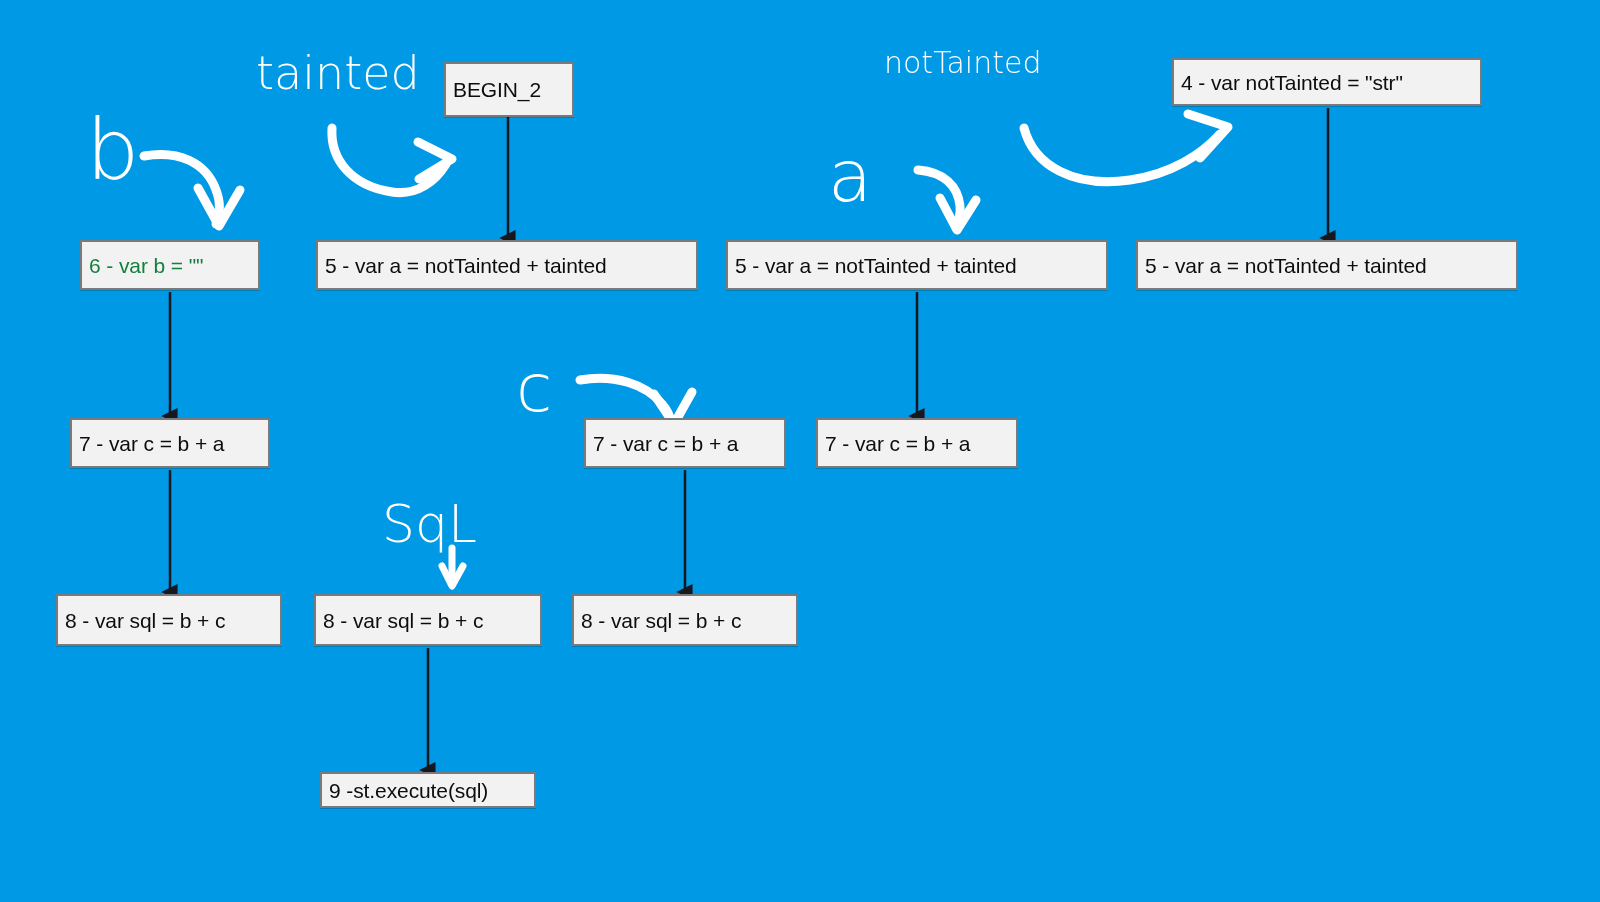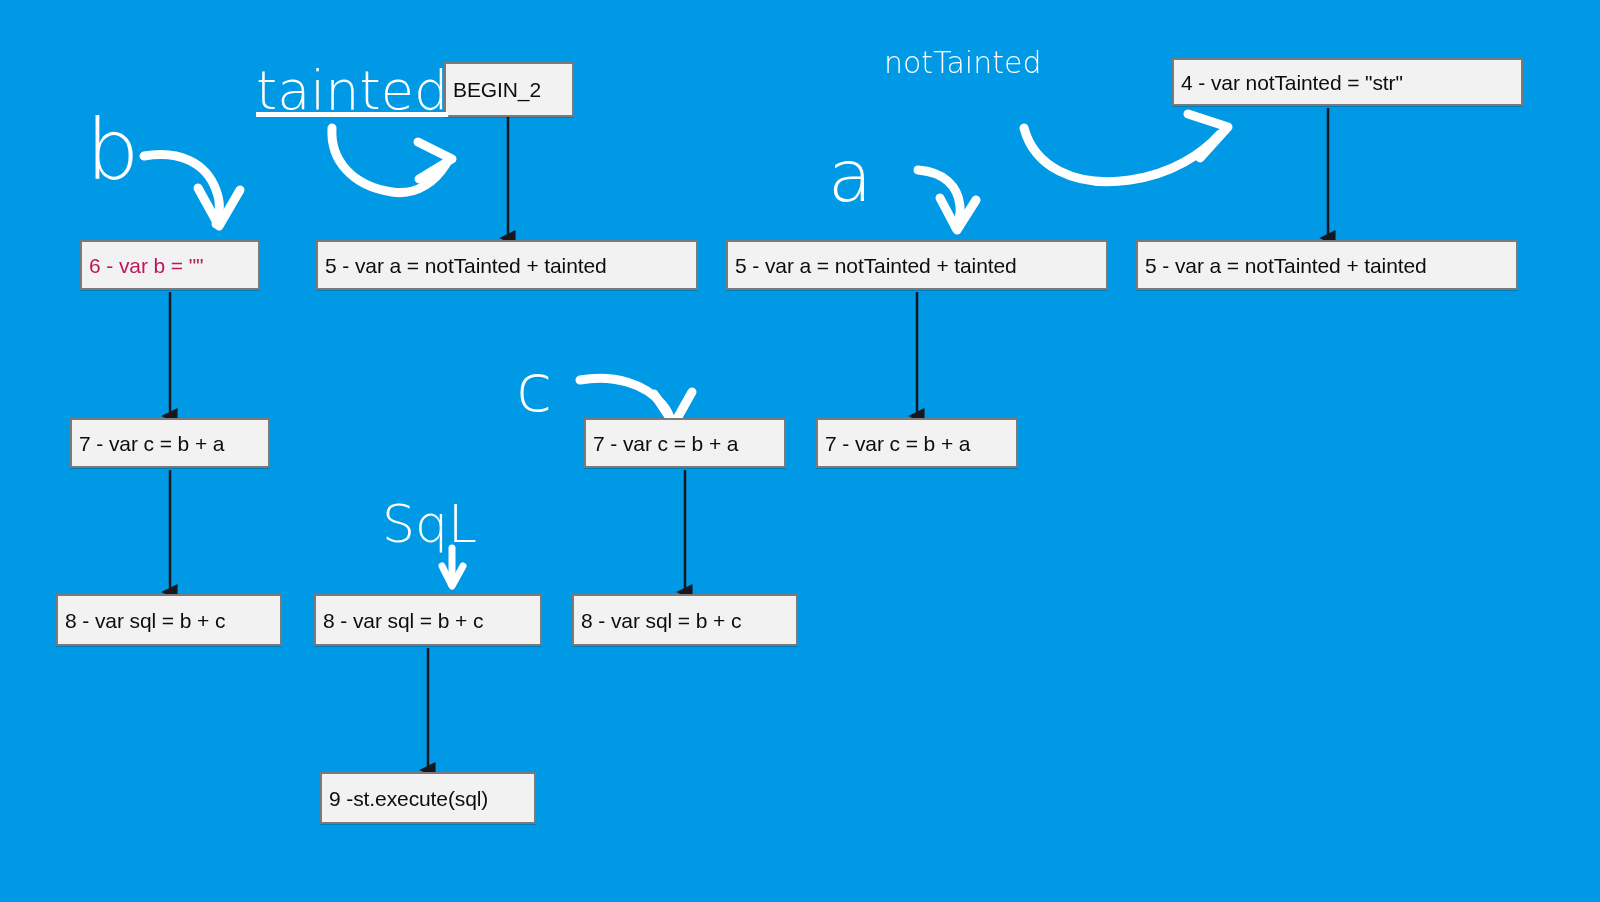--- a/index.html
+++ b/index.html
@@ -105,35 +105,35 @@
 
       <g stroke-width="7">
         <path d="M 452 548 C 452 562, 452 572, 452 582"></path>
         <path d="M 442 566 L 452 586 L 463 566"></path>
       </g>
     </g>
   </svg>
 
   <div id="nodes-layer">
       <div class="node" style="left: 444px; top: 62px; width: 130px; height: 55px; background: rgb(242, 242, 242); border-color: rgb(122, 122, 122); color: rgb(13, 13, 13);">BEGIN_2</div>
-      <div class="node" style="left: 1172px; top: 58px; width: 351px; height: 48px; background: rgb(242, 242, 242); border-color: rgb(122, 122, 122); color: rgb(13, 13, 13);">4 - var notTainted = "str"</div>
-      <div class="node" style="left: 80px; top: 240px; width: 180px; height: 50px; background: rgb(242, 242, 242); border-color: rgb(122, 122, 122); color: #be185d;">6 - var b = ""</div>
+      <div class="node" style="left: 1172px; top: 58px; width: 310px; height: 48px; background: rgb(242, 242, 242); border-color: rgb(122, 122, 122); color: rgb(13, 13, 13);">4 - var notTainted = "str"</div>
+      <div class="node" style="left: 80px; top: 240px; width: 180px; height: 50px; background: rgb(242, 242, 242); border-color: rgb(122, 122, 122); color: #15803d;">6 - var b = ""</div>
       <div class="node" style="left: 316px; top: 240px; width: 382px; height: 50px; background: rgb(242, 242, 242); border-color: rgb(122, 122, 122); color: rgb(13, 13, 13);">5 - var a = notTainted + tainted</div>
       <div class="node" style="left: 726px; top: 240px; width: 382px; height: 50px; background: rgb(242, 242, 242); border-color: rgb(122, 122, 122); color: rgb(13, 13, 13);">5 - var a = notTainted + tainted</div>
       <div class="node" style="left: 1136px; top: 240px; width: 382px; height: 50px; background: rgb(242, 242, 242); border-color: rgb(122, 122, 122); color: rgb(13, 13, 13);">5 - var a = notTainted + tainted</div>
       <div class="node" style="left: 70px; top: 418px; width: 200px; height: 50px; background: rgb(242, 242, 242); border-color: rgb(122, 122, 122); color: rgb(13, 13, 13);">7 - var c = b + a</div>
       <div class="node" style="left: 584px; top: 418px; width: 202px; height: 50px; background: rgb(242, 242, 242); border-color: rgb(122, 122, 122); color: rgb(13, 13, 13);">7 - var c = b + a</div>
       <div class="node" style="left: 816px; top: 418px; width: 202px; height: 50px; background: rgb(242, 242, 242); border-color: rgb(122, 122, 122); color: rgb(13, 13, 13);">7 - var c = b + a</div>
       <div class="node" style="left: 56px; top: 594px; width: 226px; height: 52px; background: rgb(242, 242, 242); border-color: rgb(122, 122, 122); color: rgb(13, 13, 13);">8 - var sql = b + c</div>
       <div class="node" style="left: 314px; top: 594px; width: 228px; height: 52px; background: rgb(242, 242, 242); border-color: rgb(122, 122, 122); color: rgb(13, 13, 13);">8 - var sql = b + c</div>
       <div class="node" style="left: 572px; top: 594px; width: 226px; height: 52px; background: rgb(242, 242, 242); border-color: rgb(122, 122, 122); color: rgb(13, 13, 13);">8 - var sql = b + c</div>
-      <div class="node" style="left: 320px; top: 772px; width: 216px; height: 52px; background: rgb(242, 242, 242); border-color: rgb(122, 122, 122); color: rgb(13, 13, 13);">9 -st.execute(sql)</div>
+      <div class="node" style="left: 320px; top: 772px; width: 216px; height: 36px; background: rgb(242, 242, 242); border-color: rgb(122, 122, 122); color: rgb(13, 13, 13);">9 -st.execute(sql)</div>
     </div>
   <div id="annotations-layer">
-      <div class="ann-text" style="left: 256px; top: 64px; font-size: 54px; color: rgb(255, 255, 255); text-decoration: underline;">tainted</div>
+      <div class="ann-text" style="left: 256px; top: 50px; font-size: 46px; color: rgb(255, 255, 255);">tainted</div>
       <div class="ann-text" style="left: 884px; top: 48px; font-size: 30px; color: rgb(255, 255, 255);">notTainted</div>
       <div class="ann-text" style="left: 86px; top: 108px; font-size: 84px; color: rgb(255, 255, 255);">b</div>
       <div class="ann-text" style="left: 828px; top: 140px; font-size: 72px; color: rgb(255, 255, 255);">a</div>
       <div class="ann-text" style="left: 516px; top: 356px; font-size: 66px; color: rgb(255, 255, 255);">c</div>
       <div class="ann-text" style="left: 382px; top: 498px; font-size: 52px; color: rgb(255, 255, 255);">SqL</div>
     </div>
 
 </div>
 
 </body></html>

